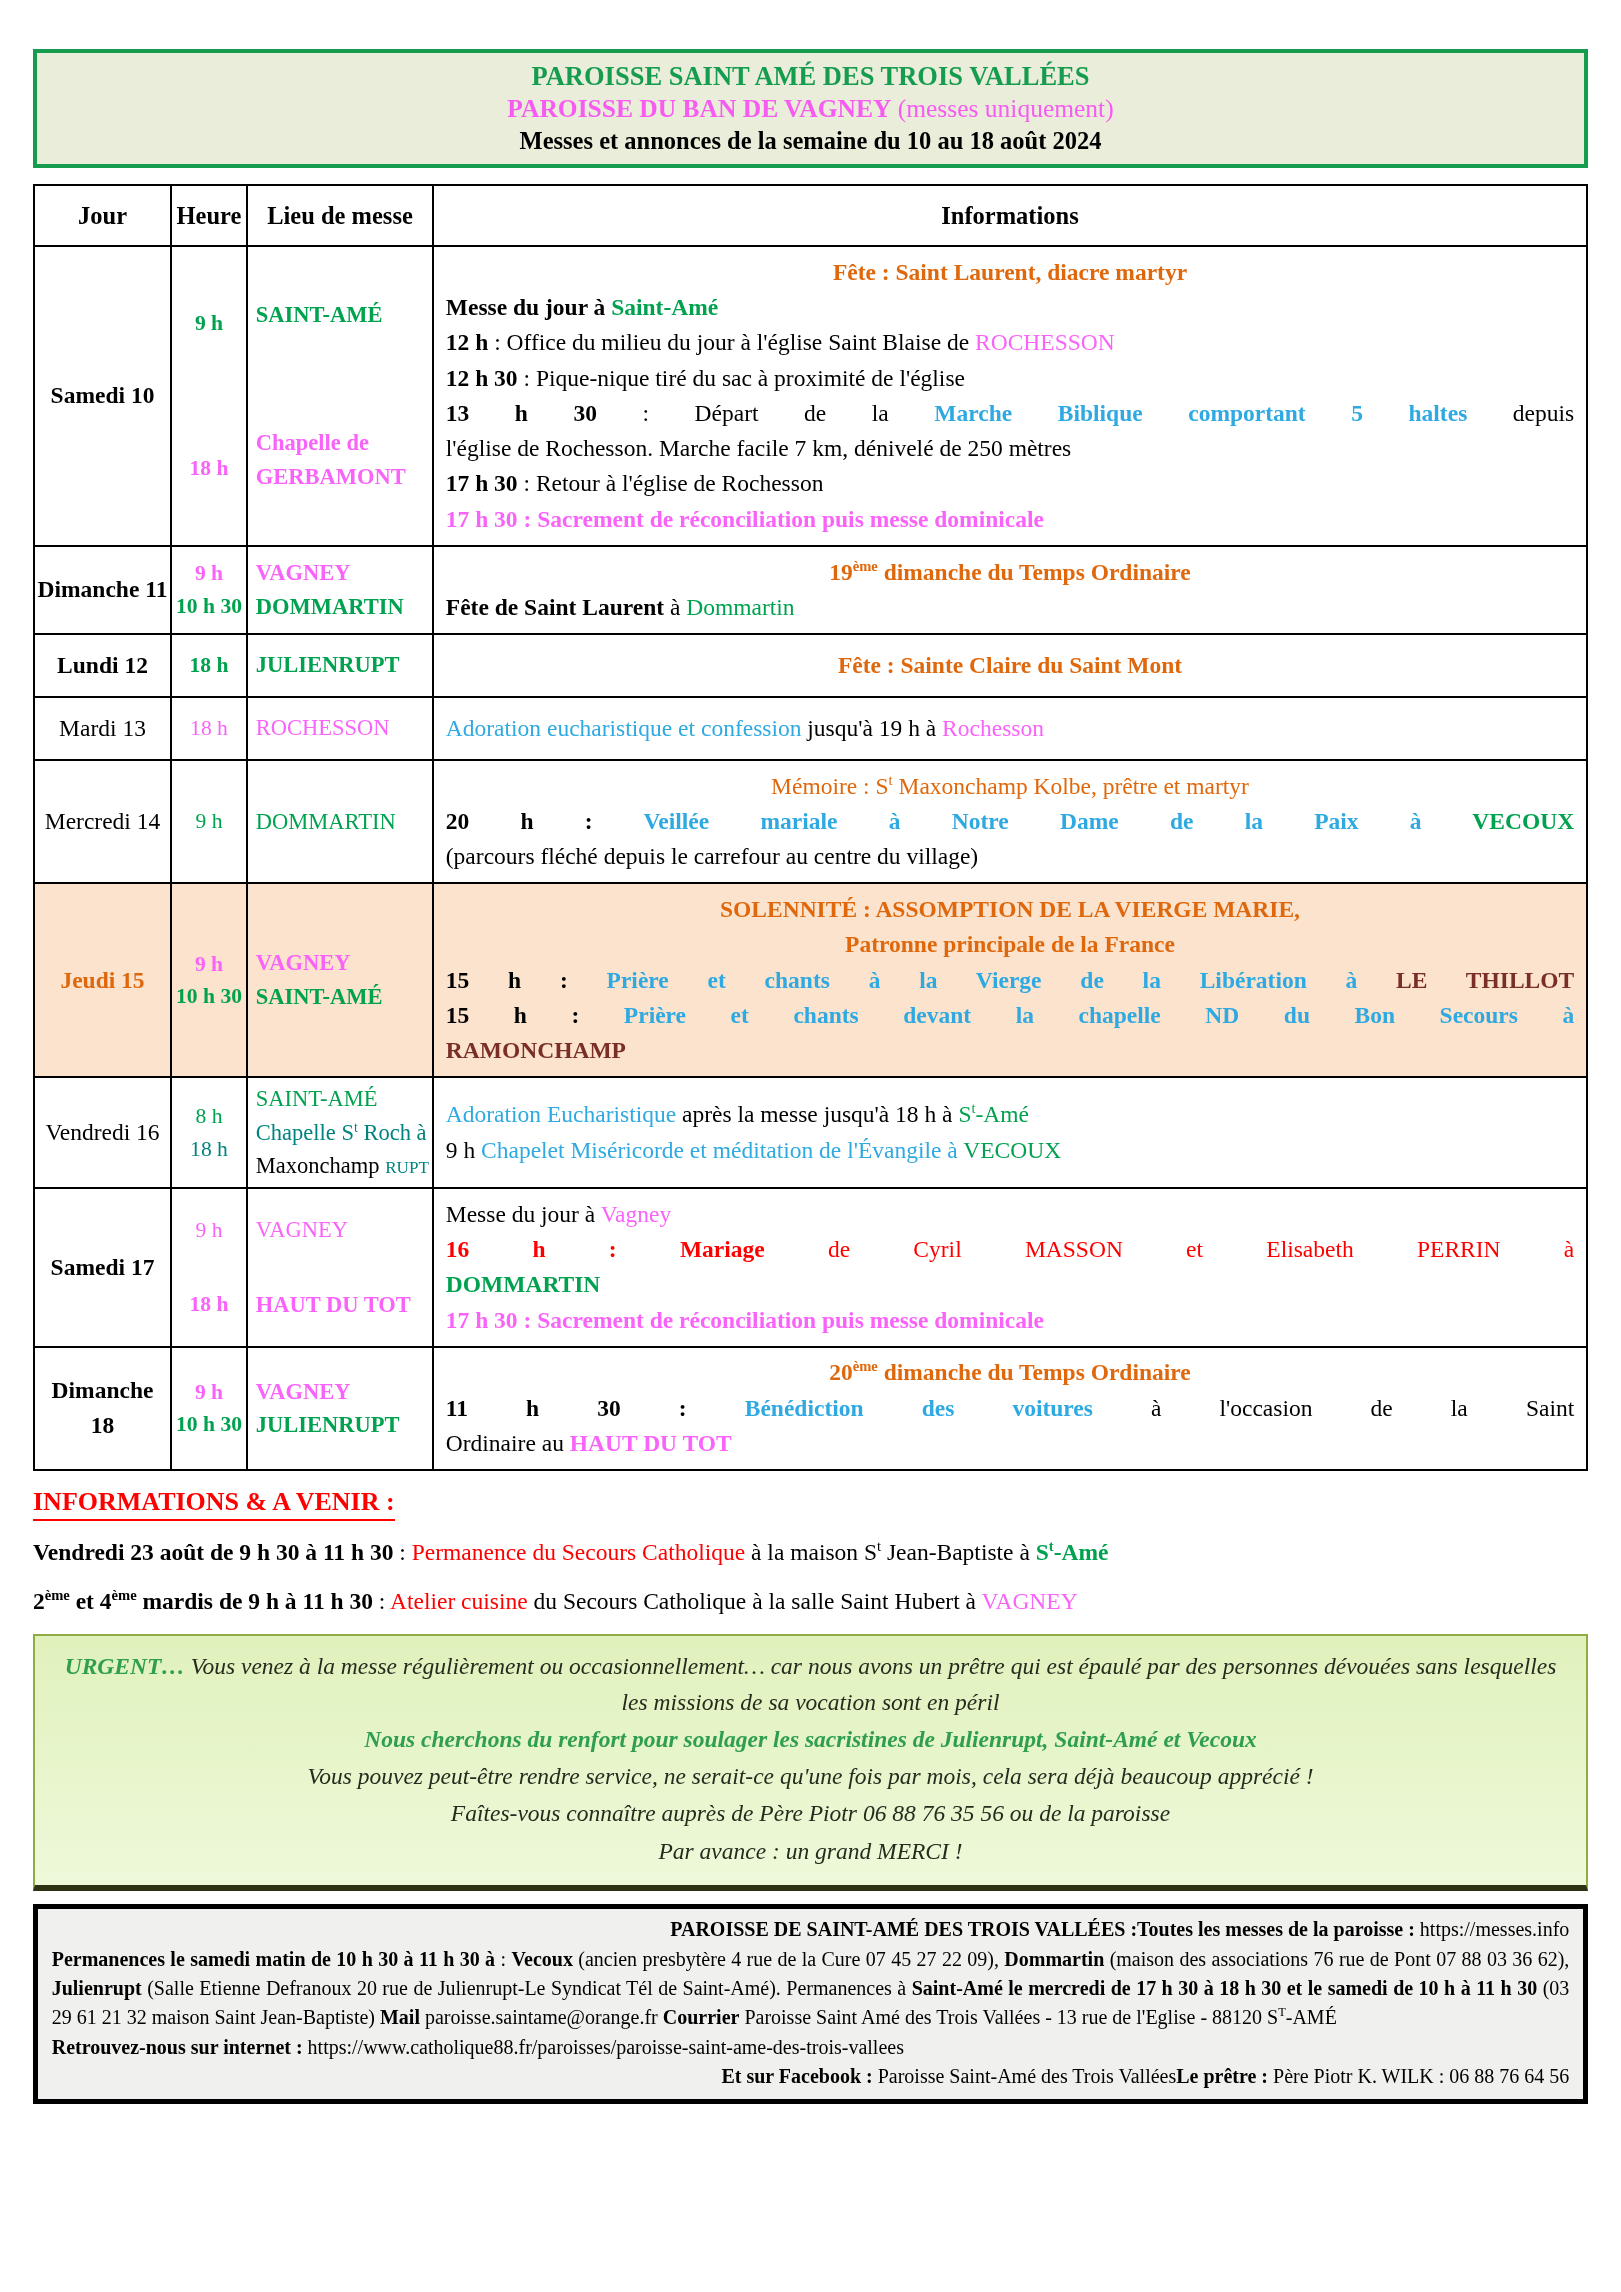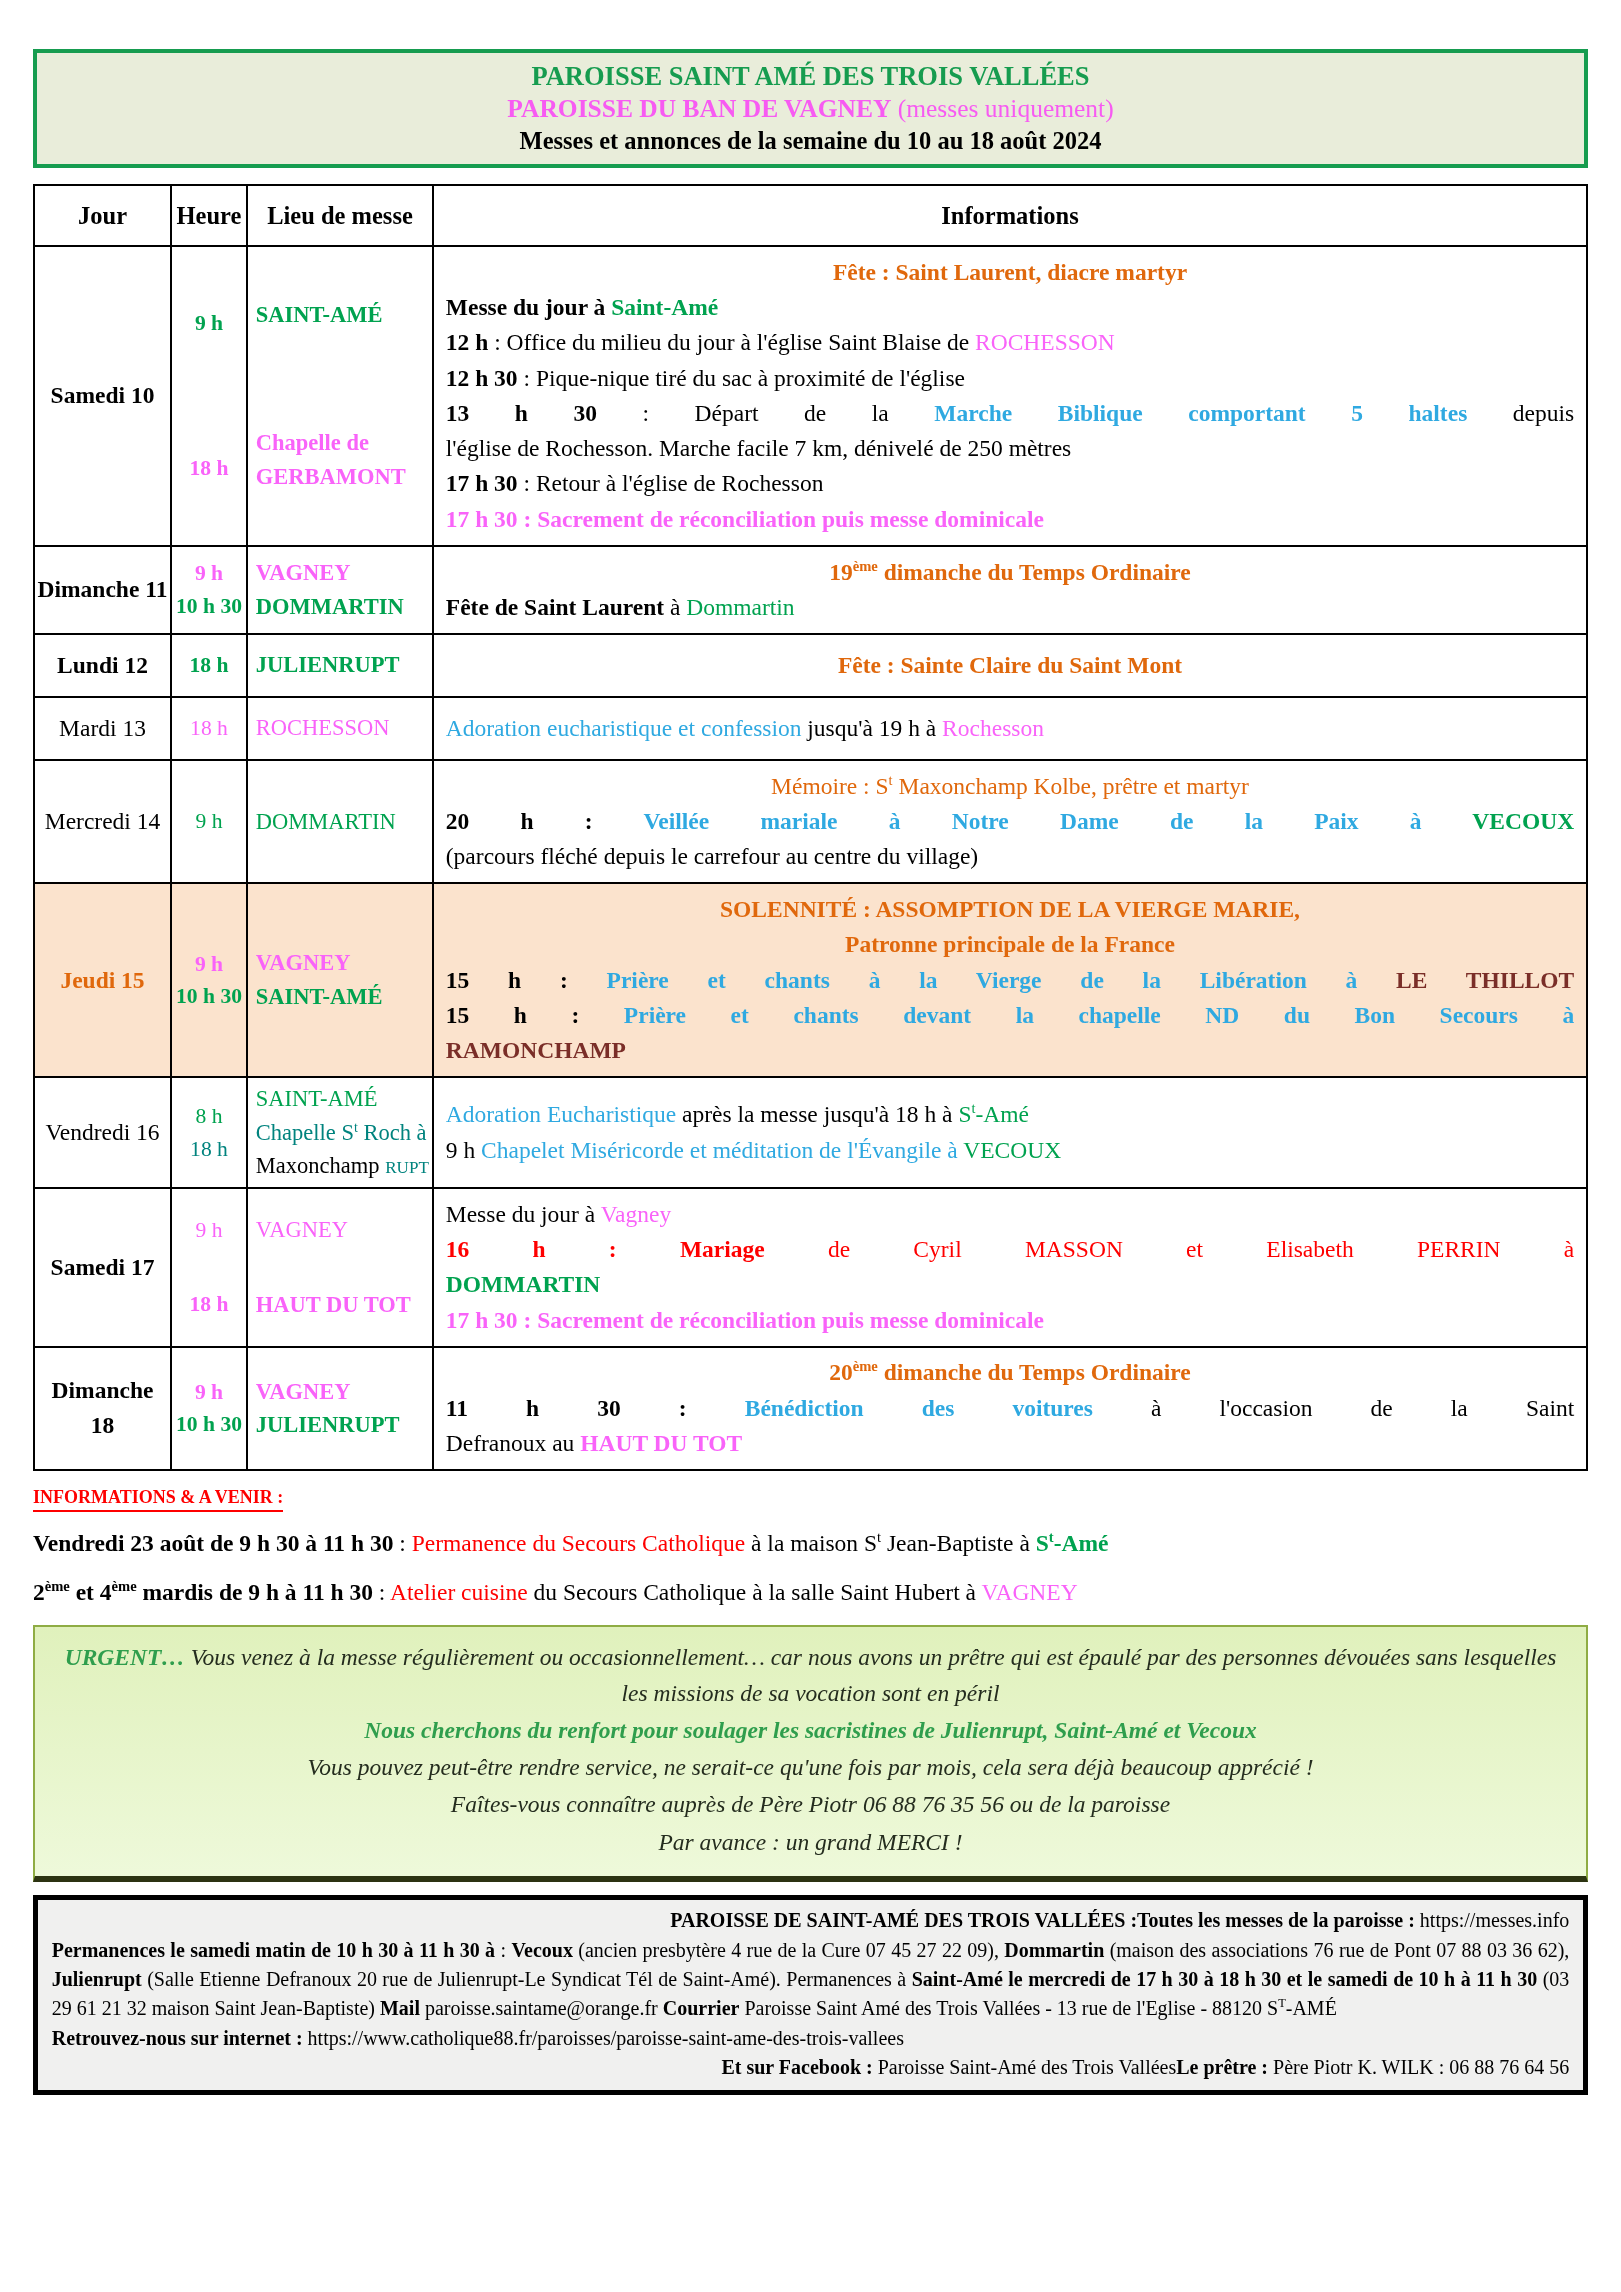--- a/index.html
+++ b/index.html
@@ -34,21 +34,21 @@
   .shead .scell { display:flex; align-items:center; justify-content:center; font-weight:bold;
                   font-size:24.5px; text-align:center; padding:9.8px 2px; white-space:normal; }
   .rich-line { line-height:1.5; }
   .al-c { text-align:center; }
   .al-j { text-align:justify; text-align-last:justify; }
   sup { font-size:62%; line-height:0; }
   .sm { font-size:76%; }
 
   
   .infos { margin-top:15.7px; }
-  .infos-title { display:inline-block; color:#fe0000; font-weight:bold; font-size:18px;
+  .infos-title { display:inline-block; color:#fe0000; font-weight:bold; font-size:26px;
                  border-bottom:2.9px solid #fe0000; padding-bottom:2px; }
   .infos-line { font-size:23.5px; margin-top:15.7px; line-height:1.4; }
 
   
   .urgent-box { margin-top:15.7px; border:2.9px solid #8fac44; border-bottom:6.9px solid #2c3312;
                 background:linear-gradient(180deg,#e0f1bc 0%, #eef9da 100%);
                 padding:11.8px 25.5px 13.7px; color:#242c1e; }
   .urgent-line { font-size:23.5px; line-height:1.5; margin:2px 0; }
 
   
@@ -249,21 +249,21 @@
             <div class="place">
               <div class="rich-line place-line"><span style="color: rgb(249, 99, 249); font-weight: bold;">VAGNEY</span></div>
             </div>
             <div class="place">
               <div class="rich-line place-line"><span style="color: rgb(0, 162, 79); font-weight: bold;">JULIENRUPT</span></div>
             </div>
           </div>
           <div class="scell c-info">
             <div class="rich-line al-c info-line"><span style="color: rgb(224, 104, 12); font-weight: bold;">20</span><sup style="color: rgb(224, 104, 12); font-weight: bold;">ème</sup><span style="color: rgb(224, 104, 12); font-weight: bold;"> dimanche du Temps Ordinaire</span></div>
             <div class="rich-line al-j info-line"><span style="font-weight: bold;">11 h 30 : </span><span style="color: rgb(47, 169, 225); font-weight: bold;">Bénédiction des voitures</span><span> à l'occasion de la Saint</span></div>
-            <div class="rich-line info-line"><span>Defranoux au </span><span style="color: rgb(249, 99, 249); font-weight: bold;">HAUT DU TOT</span></div>
+            <div class="rich-line info-line"><span>Ordinaire au </span><span style="color: rgb(249, 99, 249); font-weight: bold;">HAUT DU TOT</span></div>
           </div>
         </div></div>
   </div>
 
   <div class="infos">
     <div class="infos-title">INFORMATIONS &amp; A VENIR :</div>
     <div id="infos-lines">
         <div class="rich-line infos-line"><span style="font-weight: bold;">Vendredi 23 août de 9 h 30 à 11 h 30</span><span> : </span><span style="color: rgb(254, 0, 0);">Permanence du Secours Catholique</span><span> à la maison S</span><sup>t</sup><span> Jean-Baptiste à </span><span style="color: rgb(0, 162, 79); font-weight: bold;">S</span><sup style="color: rgb(0, 162, 79); font-weight: bold;">t</sup><span style="color: rgb(0, 162, 79); font-weight: bold;">-Amé</span></div>
         <div class="rich-line infos-line"><span style="font-weight: bold;">2</span><sup style="font-weight: bold;">ème</sup><span style="font-weight: bold;"> et 4</span><sup style="font-weight: bold;">ème</sup><span style="font-weight: bold;"> mardis de 9 h à 11 h 30</span><span> : </span><span style="color: rgb(254, 0, 0);">Atelier cuisine</span><span> du Secours Catholique à la salle Saint Hubert à </span><span style="color: rgb(249, 99, 249);">VAGNEY</span></div>
       </div>

